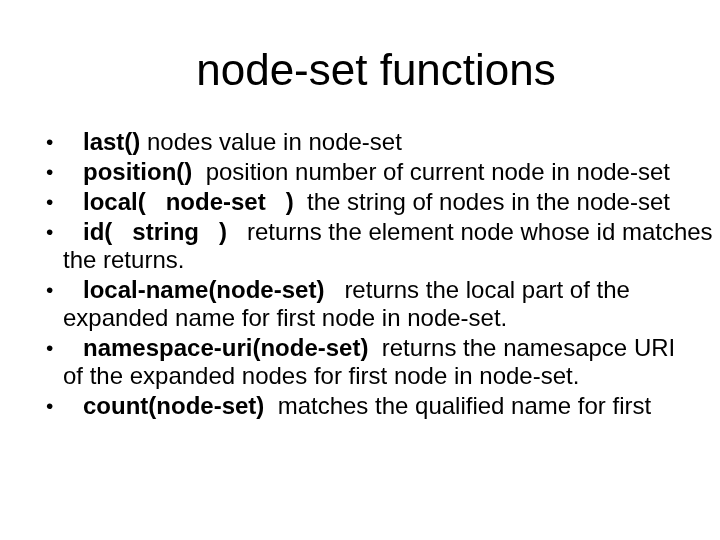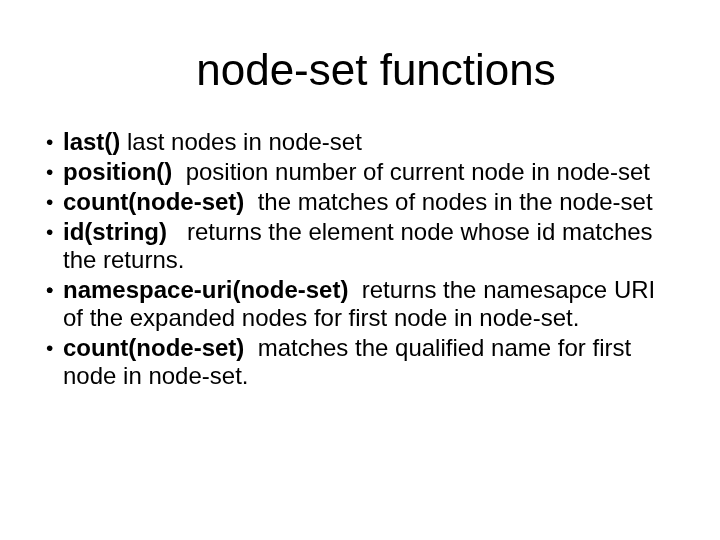--- a/index.html
+++ b/index.html
@@ -45,30 +45,30 @@
   .bullet-marker {
     position: absolute;
     left: 0;
     top: 0;
     font-size: 21px;
     line-height: 28px;
   }
   .bullet-text {
     white-space: pre;
   }
-  .bullet-text .b { font-weight: 700; }
+  .bullet-text .b { font-weight: 700; margin-left: 20px; }
   .bullet-text .i { }
 </style>
 </head>
 <body>
 
 <div class="slide">
   <div class="title">node-set functions</div>
   <div class="bullets">
-      <div class="bullet-item"><span class="bullet-marker">•</span><span class="bullet-text"><span class="b">last()</span><span> last nodes in node-set</span></span></div>
+      <div class="bullet-item"><span class="bullet-marker">•</span><span class="bullet-text"><span class="b">last()</span><span> nodes value in node-set</span></span></div>
       <div class="bullet-item"><span class="bullet-marker">•</span><span class="bullet-text"><span class="b">position()</span><span>  position number of current node in node-set</span></span></div>
-      <div class="bullet-item"><span class="bullet-marker">•</span><span class="bullet-text"><span class="b">count(</span><span class="b i">node-set</span><span class="b">)</span><span>  the matches of nodes in the node-set</span></span></div>
+      <div class="bullet-item"><span class="bullet-marker">•</span><span class="bullet-text"><span class="b">local(</span><span class="b i">node-set</span><span class="b">)</span><span>  the string of nodes in the node-set</span></span></div>
       <div class="bullet-item"><span class="bullet-marker">•</span><span class="bullet-text"><span class="b">id(</span><span class="b i">string</span><span class="b">)</span><span>   returns the element node whose id matches</span><br><span>the returns.</span></span></div>
-      <div class="bullet-item"><span class="bullet-marker">•</span></div>
+      <div class="bullet-item"><span class="bullet-marker">•</span><span class="bullet-text"><span class="b">local-name(node-set)</span><span>   returns the local part of the</span><br><span>expanded name for first node in node-set.</span></span></div>
       <div class="bullet-item"><span class="bullet-marker">•</span><span class="bullet-text"><span class="b">namespace-uri(node-set)</span><span>  returns the namesapce URI</span><br><span>of the expanded nodes for first node in node-set.</span></span></div>
-      <div class="bullet-item"><span class="bullet-marker">•</span><span class="bullet-text"><span class="b">count(node-set)</span><span>  matches the qualified name for first</span><br><span>node in node-set.</span></span></div>
+      <div class="bullet-item"><span class="bullet-marker">•</span><span class="bullet-text"><span class="b">count(node-set)</span><span>  matches the qualified name for first</span><br></span></div>
     </div>
 </div>
 
 </body></html>

